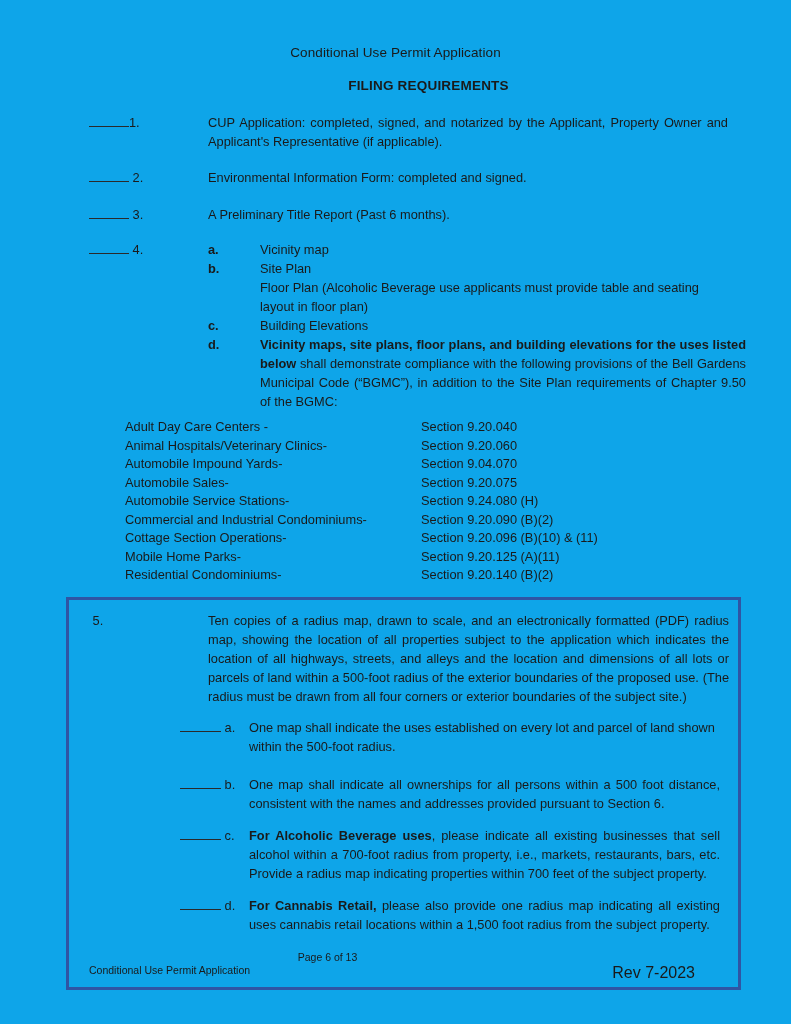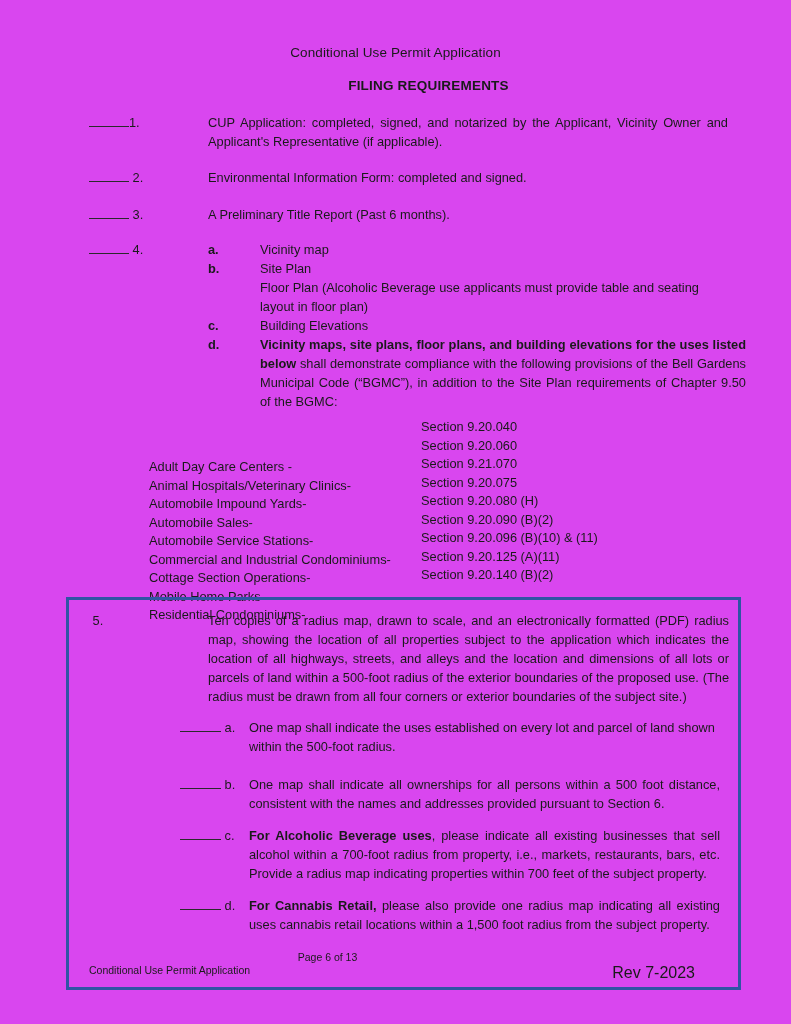--- a/index.html
+++ b/index.html
@@ -13,21 +13,21 @@
     font-family: "Liberation Sans", sans-serif;
     color: #1a1a1a;
     position: relative;
     overflow: hidden;
   }
   .page {
     position: absolute;
     left: 0; top: 0;
     width: 791px;
     height: 1024px;
-    background: #d946ef;
+    background: #0ea5e9;
   }
 
   
   .doc-title {
     position: absolute;
     left: 0; top: 45px;
     width: 791px;
     text-align: center;
     font-size: 13.5px;
     letter-spacing: 0.1px;
@@ -96,23 +96,22 @@
   
   .uselist { position: relative; }
   .useline {
     position: relative;
     height: 18.5px;
     line-height: 18.5px;
     white-space: nowrap;
   }
   .useline .use-name {
     position: absolute;
-    left: 60px;
-    top: 0;
-    margin-top: 40px;
+    left: 36px;
+    top: 0;
   }
   .useline .use-sec {
     position: absolute;
     left: 332px;
     top: 0;
   }
 
   
   .highlight-box {
     position: absolute;
@@ -194,21 +193,21 @@
 </head>
 <body>
 
 <div class="page">
 
   <div class="doc-title">Conditional Use Permit Application</div>
   <div class="section-title">FILING REQUIREMENTS</div>
 
   <div class="item" style="left:89px; top:113px;">
     <div class="num-col"><span class="blank"></span><span>1.</span></div>
-    <div class="body-col">CUP Application: completed, signed, and notarized by the Applicant, Vicinity Owner and Applicant's Representative (if applicable).</div>
+    <div class="body-col">CUP Application: completed, signed, and notarized by the Applicant, Property Owner and Applicant's Representative (if applicable).</div>
   </div>
 
   <div class="item" style="left:89px; top:168px;">
     <div class="num-col"><span class="blank"></span> <span>2.</span></div>
     <div class="body-col nojust">Environmental Information Form: completed and signed.</div>
   </div>
 
   <div class="item" style="left:89px; top:205px;">
     <div class="num-col"><span class="blank"></span> <span>3.</span></div>
     <div class="body-col nojust">A Preliminary Title Report (Past 6 months).</div>
@@ -249,29 +248,29 @@
     <div class="useline">
       <span class="use-name">Adult Day Care Centers -</span>
       <span class="use-sec">Section 9.20.040</span>
     </div>
     <div class="useline">
       <span class="use-name">Animal Hospitals/Veterinary Clinics-</span>
       <span class="use-sec">Section 9.20.060</span>
     </div>
     <div class="useline">
       <span class="use-name">Automobile Impound Yards-</span>
-      <span class="use-sec">Section 9.21.070</span>
+      <span class="use-sec">Section 9.04.070</span>
     </div>
     <div class="useline">
       <span class="use-name">Automobile Sales-</span>
       <span class="use-sec">Section 9.20.075</span>
     </div>
     <div class="useline">
       <span class="use-name">Automobile Service Stations-</span>
-      <span class="use-sec">Section 9.20.080 (H)</span>
+      <span class="use-sec">Section 9.24.080 (H)</span>
     </div>
     <div class="useline">
       <span class="use-name">Commercial and Industrial Condominiums-</span>
       <span class="use-sec">Section 9.20.090 (B)(2)</span>
     </div>
     <div class="useline">
       <span class="use-name">Cottage Section Operations-</span>
       <span class="use-sec">Section 9.20.096 (B)(10) &amp; (11)</span>
     </div>
     <div class="useline">

